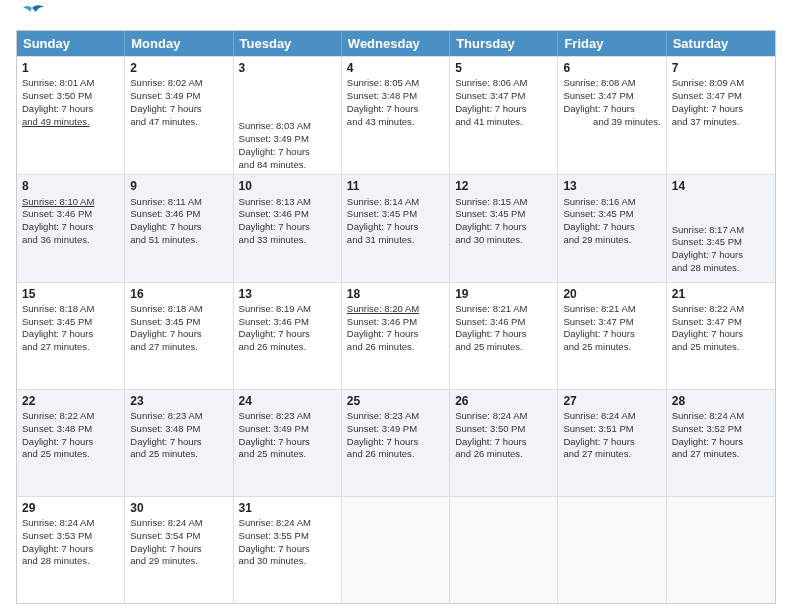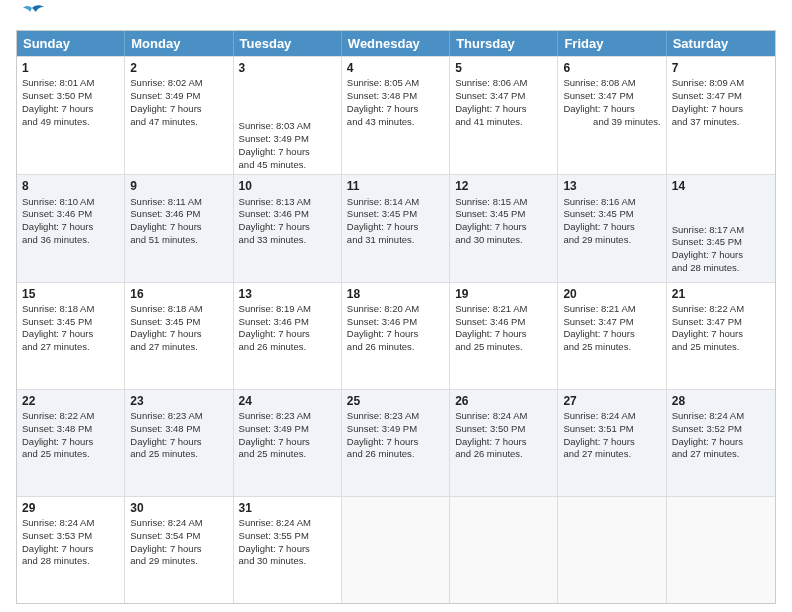--- a/index.html
+++ b/index.html
@@ -134,35 +134,35 @@
         <div class="cal-header-cell">Saturday</div>
       </div>
     <div class="cal-body">
 
     <div class="cal-row">
           <div class="cal-cell">
             <span class="day-num">1</span>
             <span style="display: block;">Sunrise: 8:01 AM</span>
             <span style="display: block;">Sunset: 3:50 PM</span>
             <span style="display: block;">Daylight: 7 hours</span>
-            <span style="display: block;">and 49 minutes.</span>
+            <span style="display: block; text-decoration: underline;">and 49 minutes.</span>
           </div>
           <div class="cal-cell">
             <span class="day-num">2</span>
             <span style="display: block;">Sunrise: 8:02 AM</span>
             <span style="display: block;">Sunset: 3:49 PM</span>
             <span style="display: block;">Daylight: 7 hours</span>
             <span style="display: block;">and 47 minutes.</span>
           </div>
           <div class="cal-cell">
             <span class="day-num">3</span>
             <span style="display: block; margin-top: 44px;">Sunrise: 8:03 AM</span>
             <span style="display: block;">Sunset: 3:49 PM</span>
             <span style="display: block;">Daylight: 7 hours</span>
-            <span style="display: block;">and 45 minutes.</span>
+            <span style="display: block;">and 84 minutes.</span>
           </div>
           <div class="cal-cell">
             <span class="day-num">4</span>
             <span style="display: block;">Sunrise: 8:05 AM</span>
             <span style="display: block;">Sunset: 3:48 PM</span>
             <span style="display: block;">Daylight: 7 hours</span>
             <span style="display: block;">and 43 minutes.</span>
           </div>
           <div class="cal-cell">
             <span class="day-num">5</span>
@@ -182,21 +182,21 @@
             <span class="day-num">7</span>
             <span style="display: block;">Sunrise: 8:09 AM</span>
             <span style="display: block;">Sunset: 3:47 PM</span>
             <span style="display: block;">Daylight: 7 hours</span>
             <span style="display: block;">and 37 minutes.</span>
           </div>
         </div>
         <div class="cal-row">
           <div class="cal-cell shade">
             <span class="day-num">8</span>
-            <span style="display: block;">Sunrise: 8:10 AM</span>
+            <span style="display: block; text-decoration: underline;">Sunrise: 8:10 AM</span>
             <span style="display: block;">Sunset: 3:46 PM</span>
             <span style="display: block;">Daylight: 7 hours</span>
             <span style="display: block;">and 36 minutes.</span>
           </div>
           <div class="cal-cell shade">
             <span class="day-num">9</span>
             <span style="display: block;">Sunrise: 8:11 AM</span>
             <span style="display: block;">Sunset: 3:46 PM</span>
             <span style="display: block;">Daylight: 7 hours</span>
             <span style="display: block;">and 51 minutes.</span>
@@ -254,21 +254,21 @@
           </div>
           <div class="cal-cell">
             <span class="day-num">13</span>
             <span style="display: block;">Sunrise: 8:19 AM</span>
             <span style="display: block;">Sunset: 3:46 PM</span>
             <span style="display: block;">Daylight: 7 hours</span>
             <span style="display: block;">and 26 minutes.</span>
           </div>
           <div class="cal-cell">
             <span class="day-num">18</span>
-            <span style="display: block;">Sunrise: 8:20 AM</span>
+            <span style="display: block; text-decoration: underline;">Sunrise: 8:20 AM</span>
             <span style="display: block;">Sunset: 3:46 PM</span>
             <span style="display: block;">Daylight: 7 hours</span>
             <span style="display: block;">and 26 minutes.</span>
           </div>
           <div class="cal-cell">
             <span class="day-num">19</span>
             <span style="display: block;">Sunrise: 8:21 AM</span>
             <span style="display: block;">Sunset: 3:46 PM</span>
             <span style="display: block;">Daylight: 7 hours</span>
             <span style="display: block;">and 25 minutes.</span>

